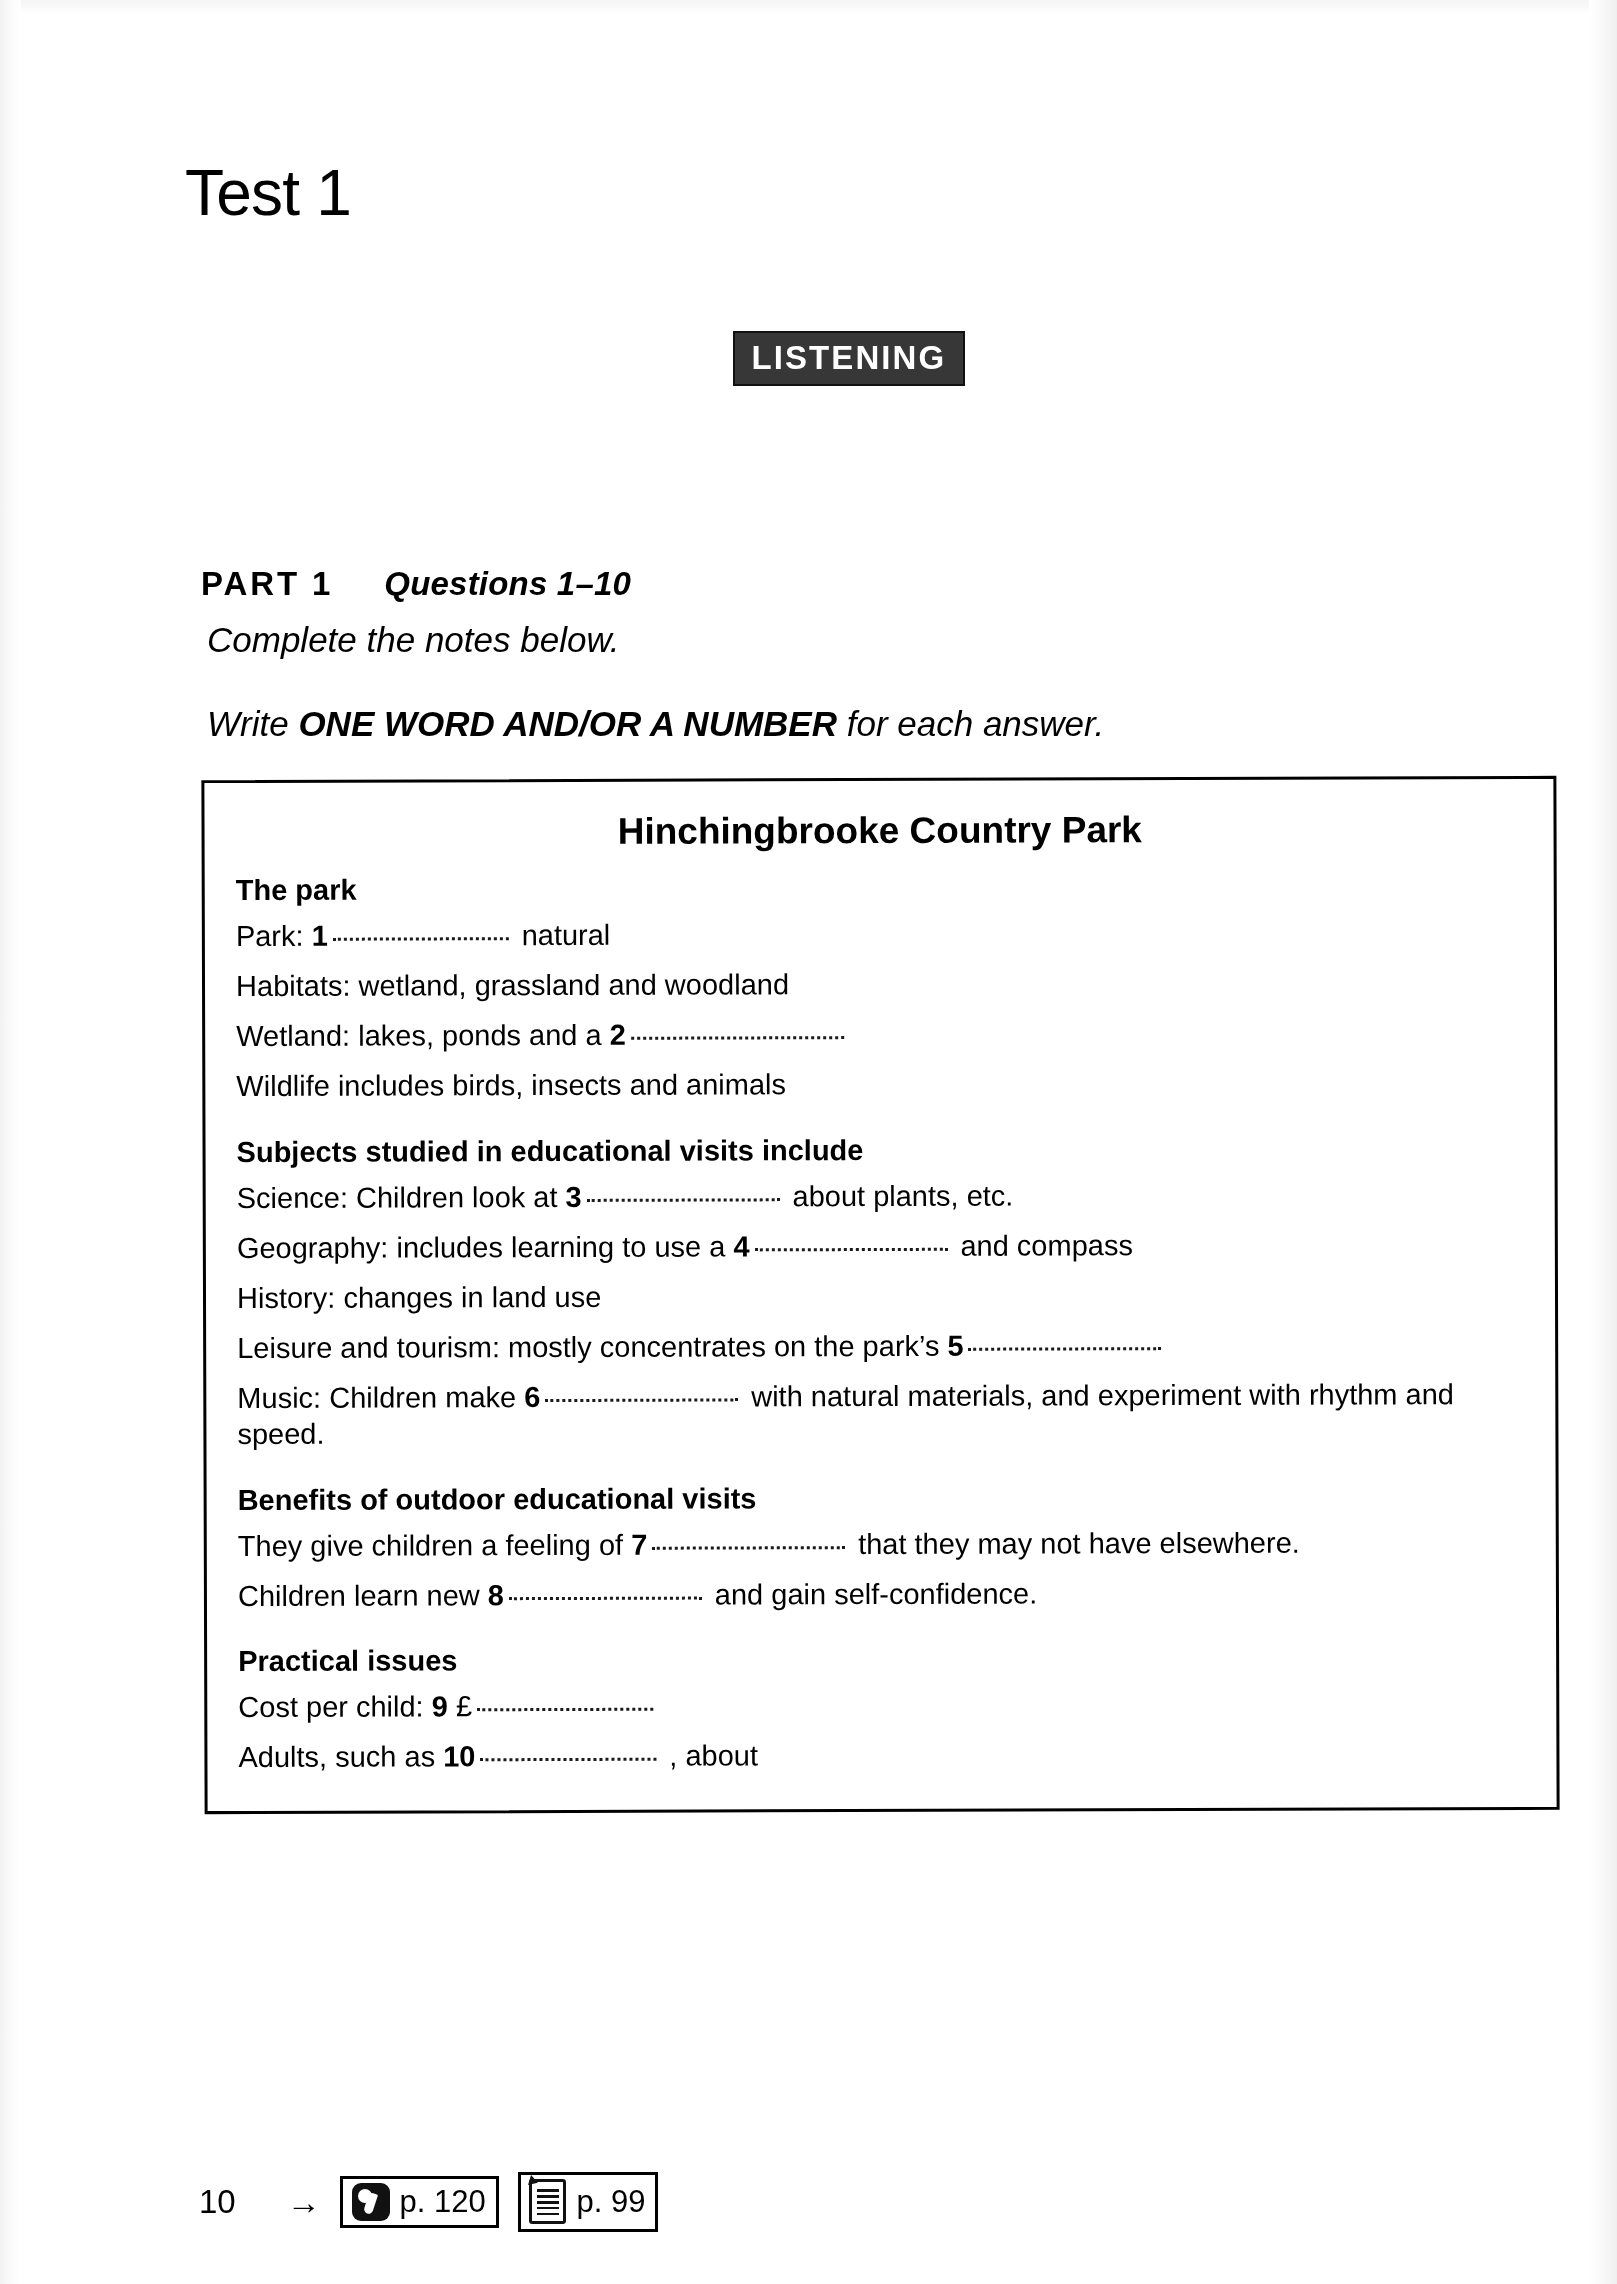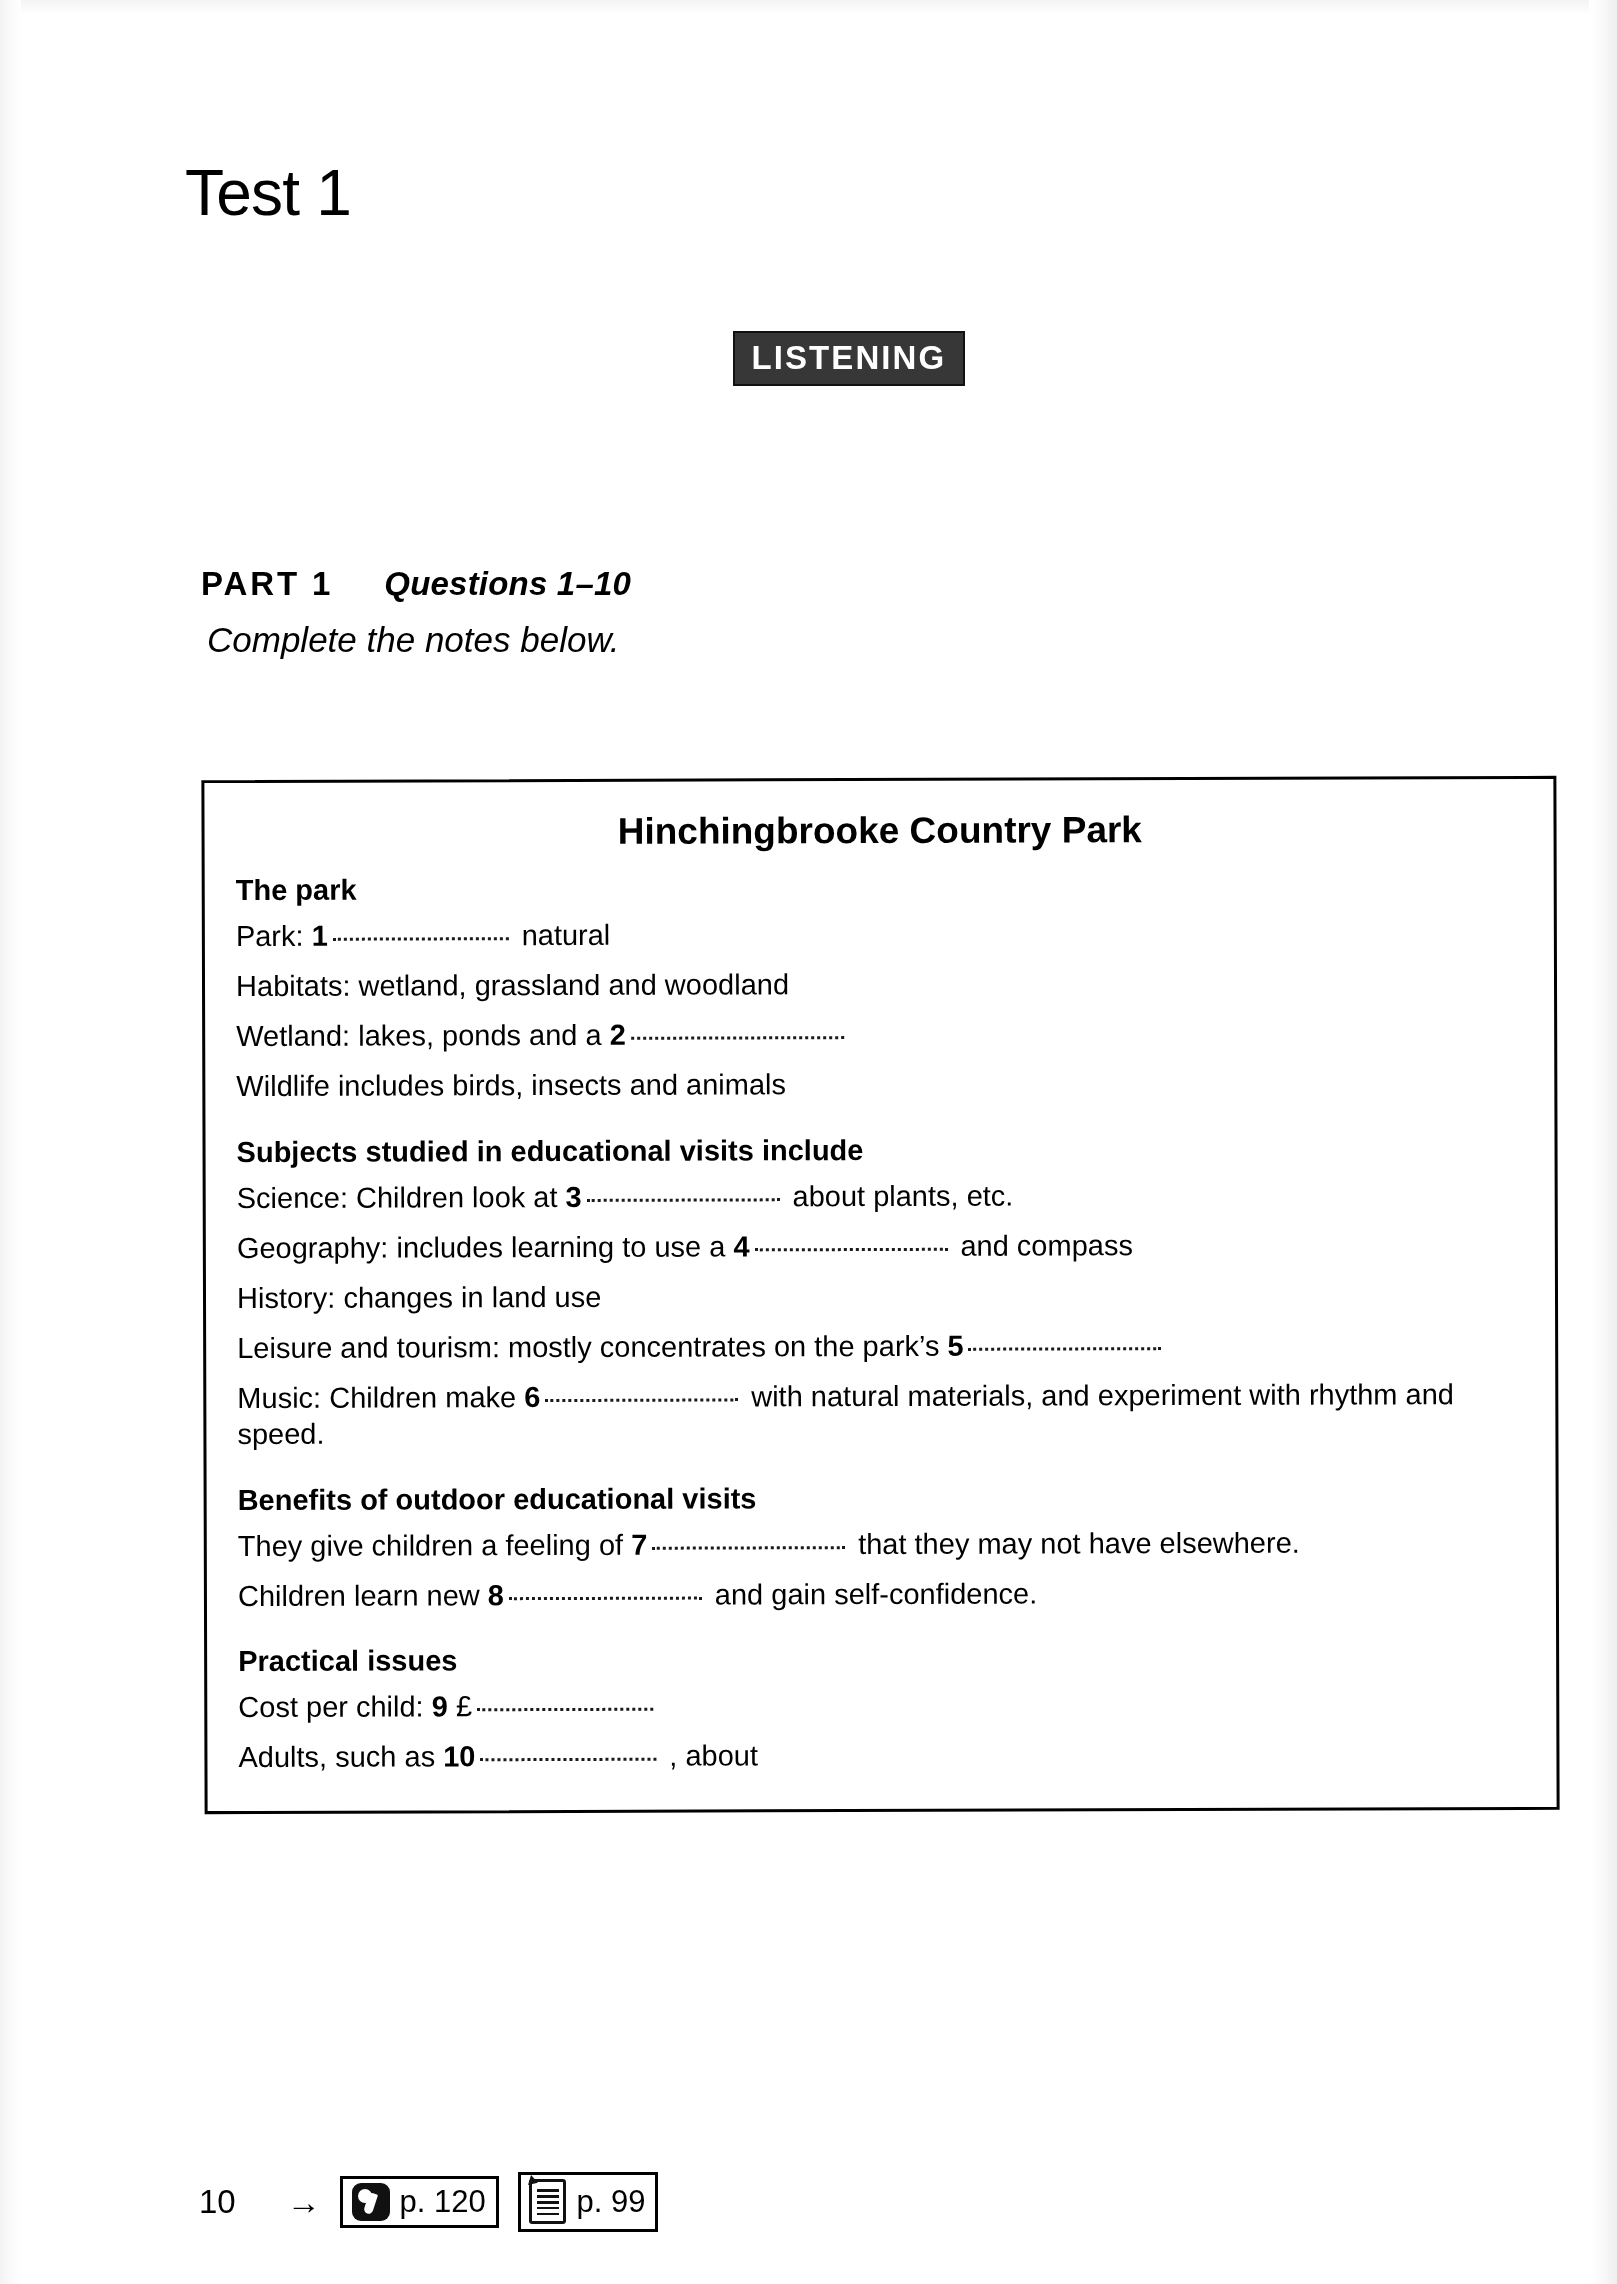--- a/index.html
+++ b/index.html
@@ -268,20 +268,21 @@
   <div class="test-title">Test 1</div>
 
   <div class="listening-badge">LISTENING</div>
 
   <div class="part-row">
     <span class="part-label">PART 1</span><span class="part-questions">Questions 1–10</span>
   </div>
 
   <div class="instruction instruction-1">Complete the notes below.</div>
 
+  <div class="instruction instruction-2"><span>Write </span><b>ONE WORD AND/OR A NUMBER</b><span> for each answer.</span></div>
 
   <div class="notes-box" style="height: auto;">
     <div class="notes-box-inner">
       <div class="notes-title">Hinchingbrooke Country Park</div>
       <div id="notes-sections">
           <div class="notes-section">
             <div class="section-head">The park</div>
             <div class="note-line"><span>Park: </span><b>1</b><span class="gap g-sm"></span><span> natural</span></div>
             <div class="note-line"><span>Habitats: wetland, grassland and woodland</span></div>
             <div class="note-line"><span>Wetland: lakes, ponds and a </span><b>2</b><span class="gap g-lg"></span></div>

